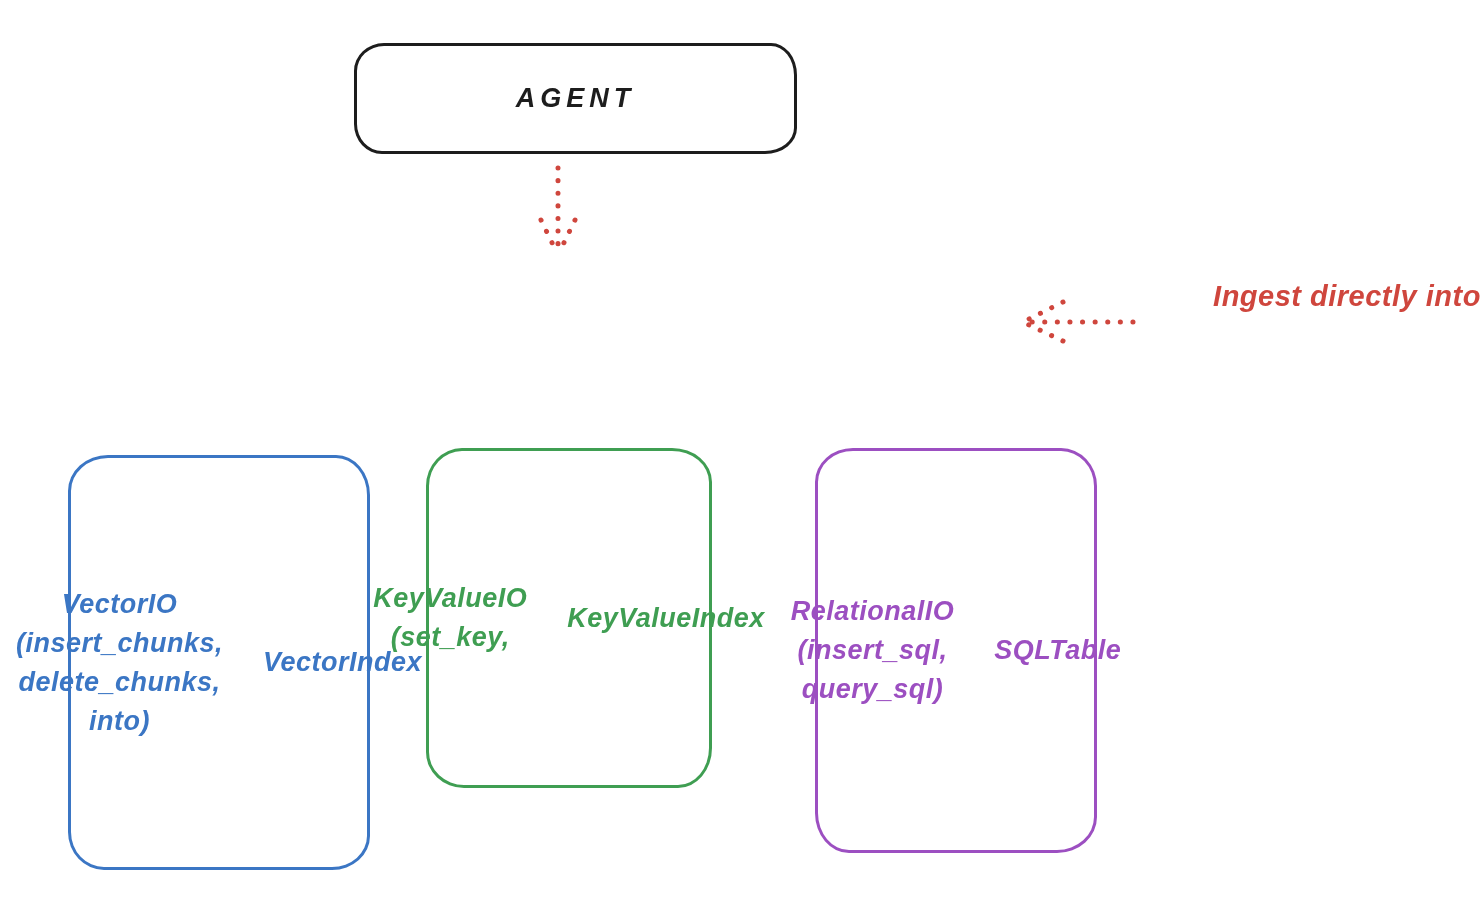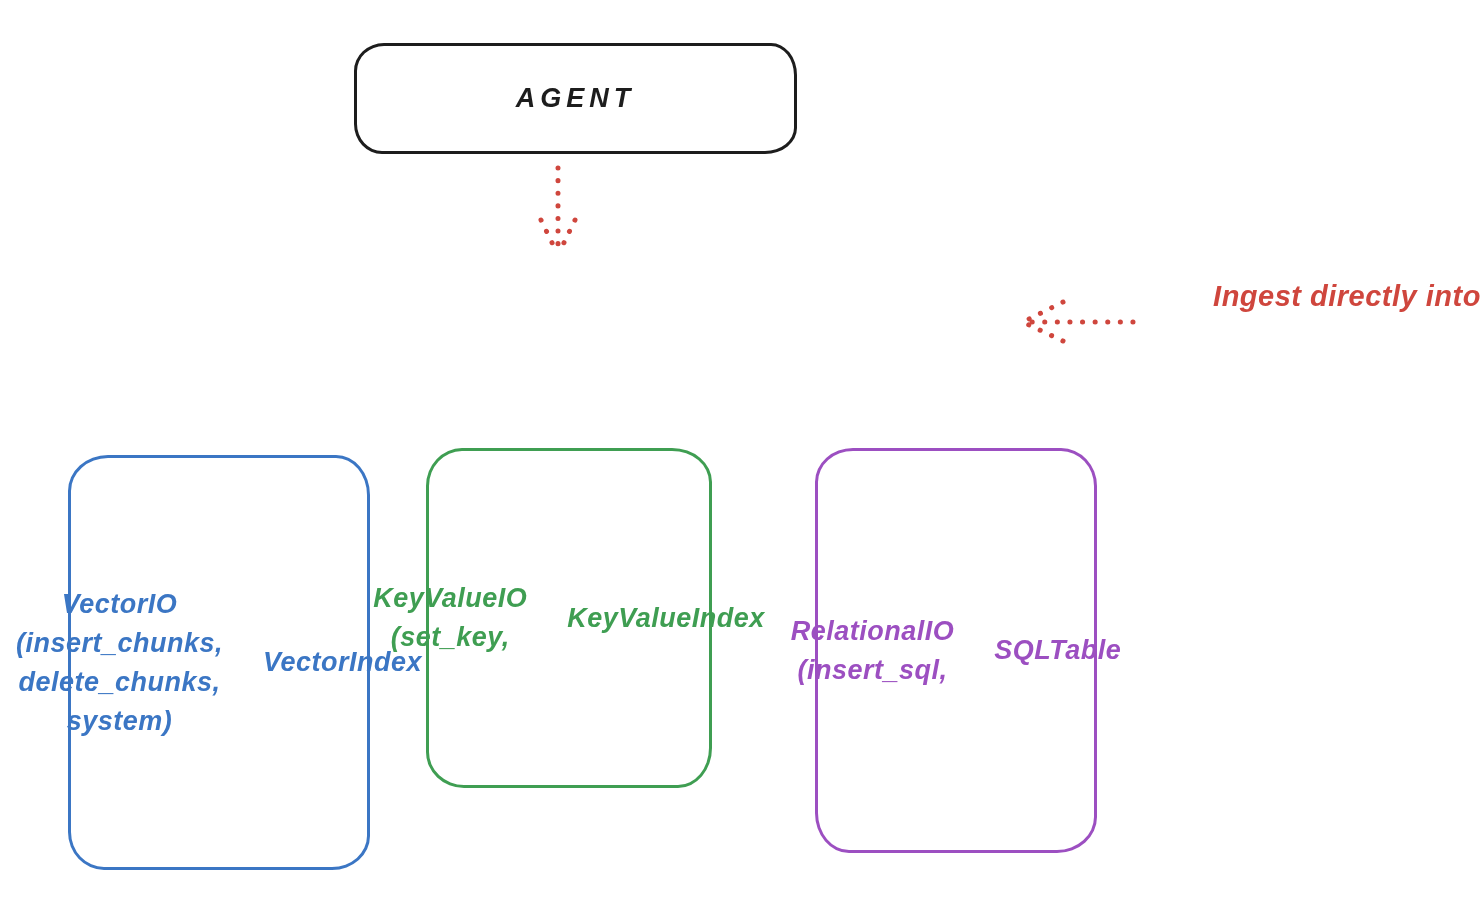--- a/index.html
+++ b/index.html
@@ -112,39 +112,40 @@
   <div class="annotation">
     <div>Ingest directly into</div>
   </div>
 
   <div class="box backend-box vector-box">
     <div class="inner">
       <div class="methods">
         <div>VectorIO</div>
         <div>(insert_chunks,</div>
         <div>delete_chunks,</div>
-        <div>system)</div>
+        <div>into)</div>
       </div>
       <div class="index-label">VectorIndex</div>
     </div>
   </div>
 
   <div class="box backend-box keyvalue-box">
     <div class="inner">
       <div class="methods">
         <div>KeyValueIO</div>
         <div>(set_key,</div>
       </div>
       <div class="index-label">KeyValueIndex</div>
     </div>
   </div>
 
   <div class="box backend-box relational-box">
     <div class="inner">
       <div class="methods">
         <div>RelationalIO</div>
         <div>(insert_sql,</div>
+        <div>query_sql)</div>
       </div>
       <div class="index-label">SQLTable</div>
     </div>
   </div>
 
 </div>
 
 </body></html>

